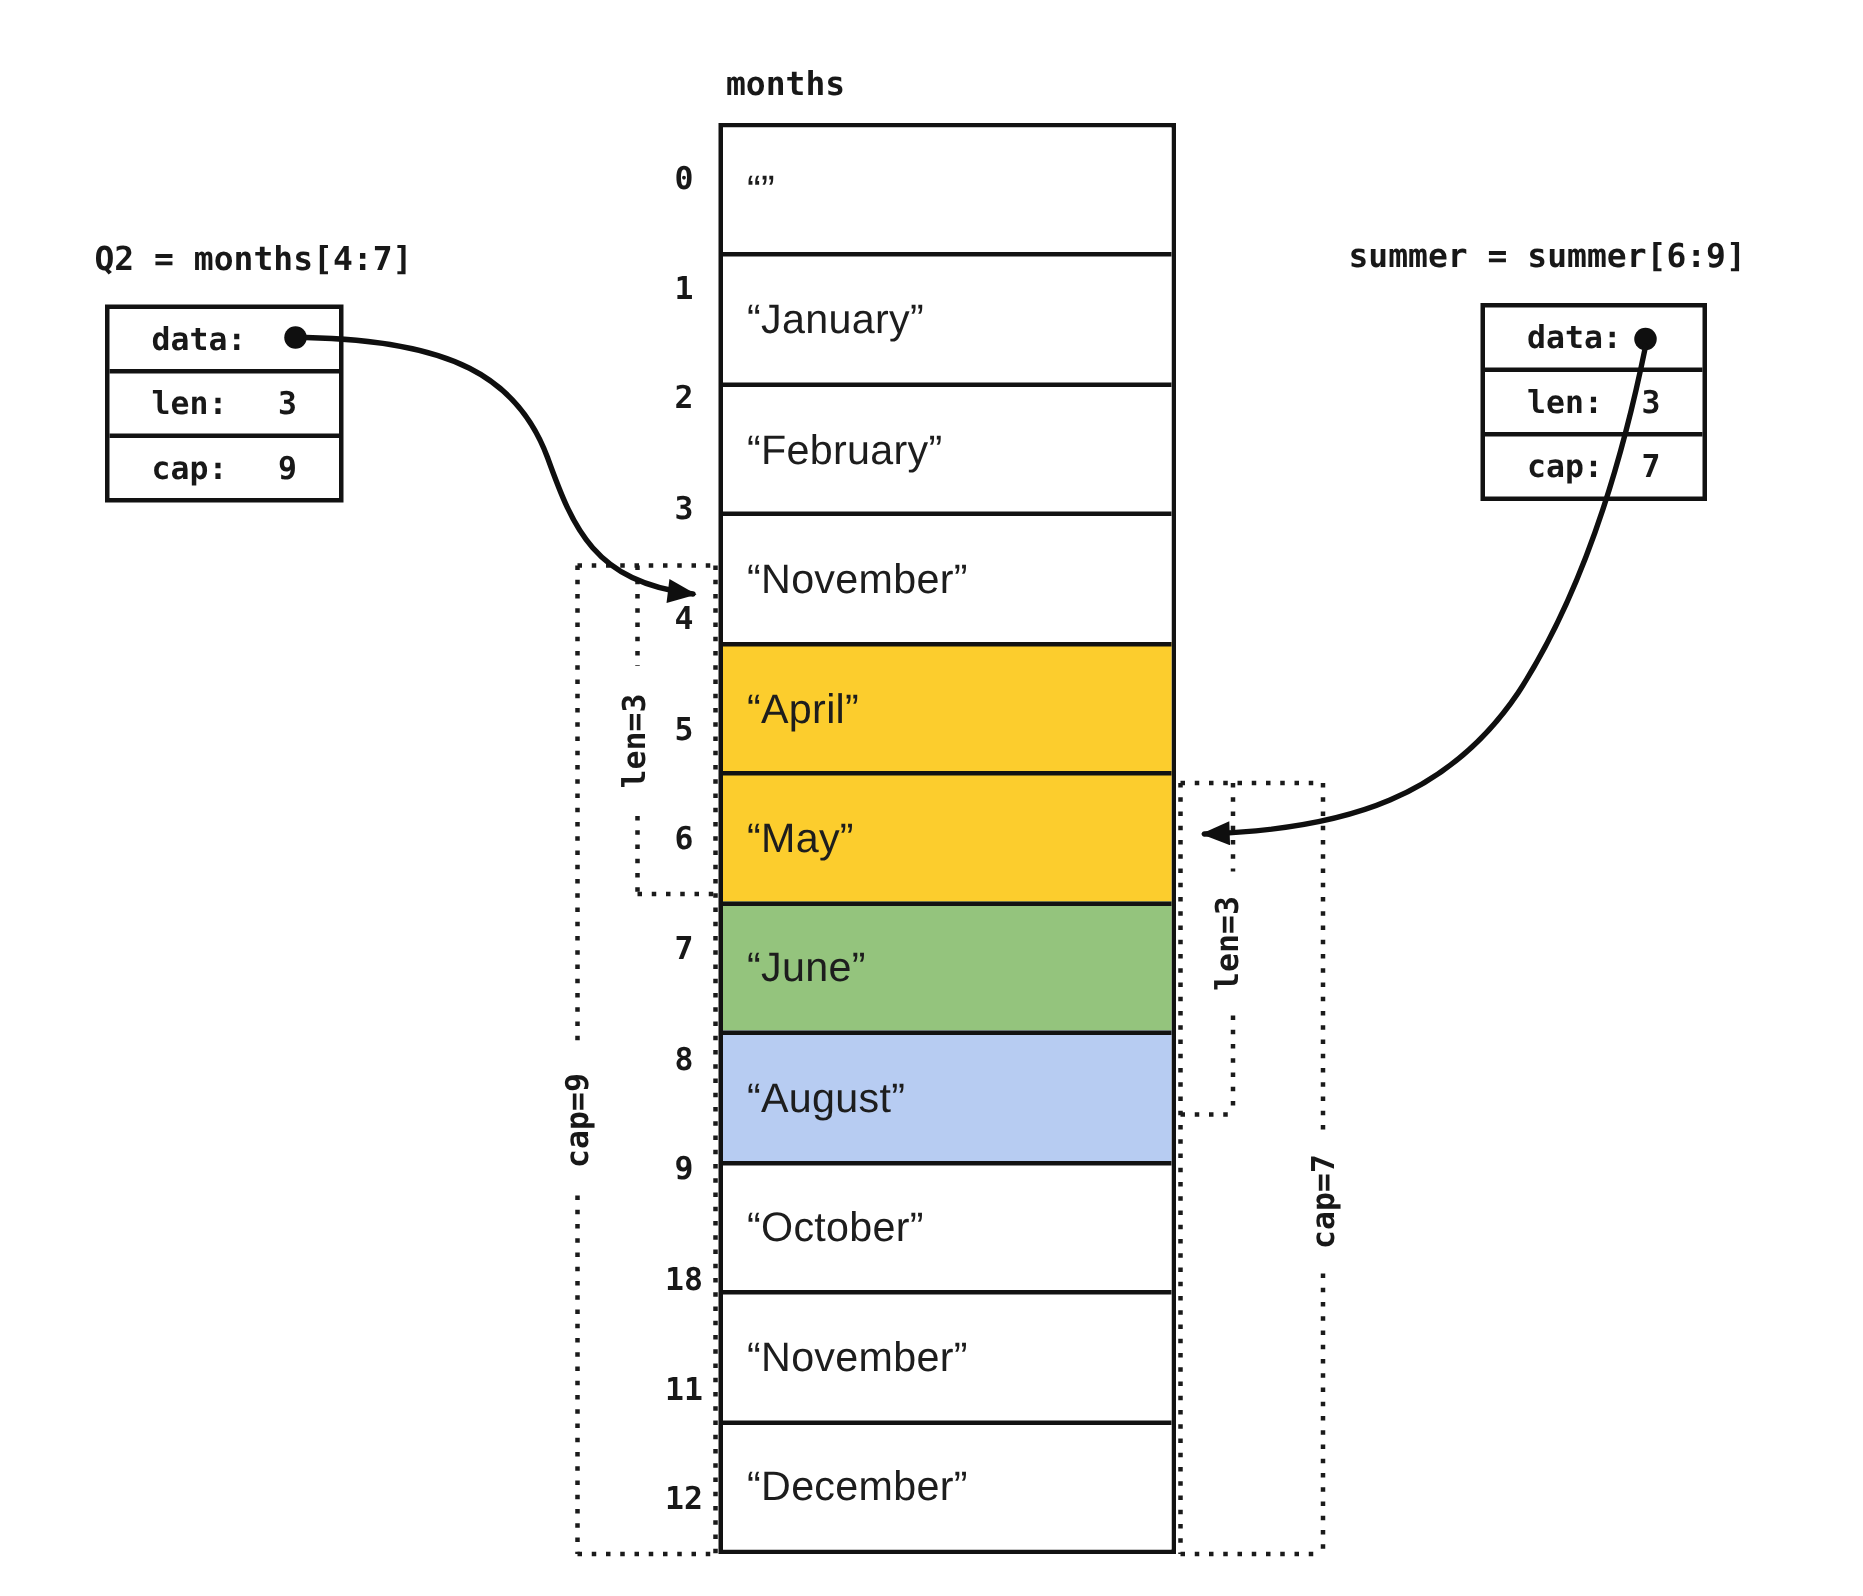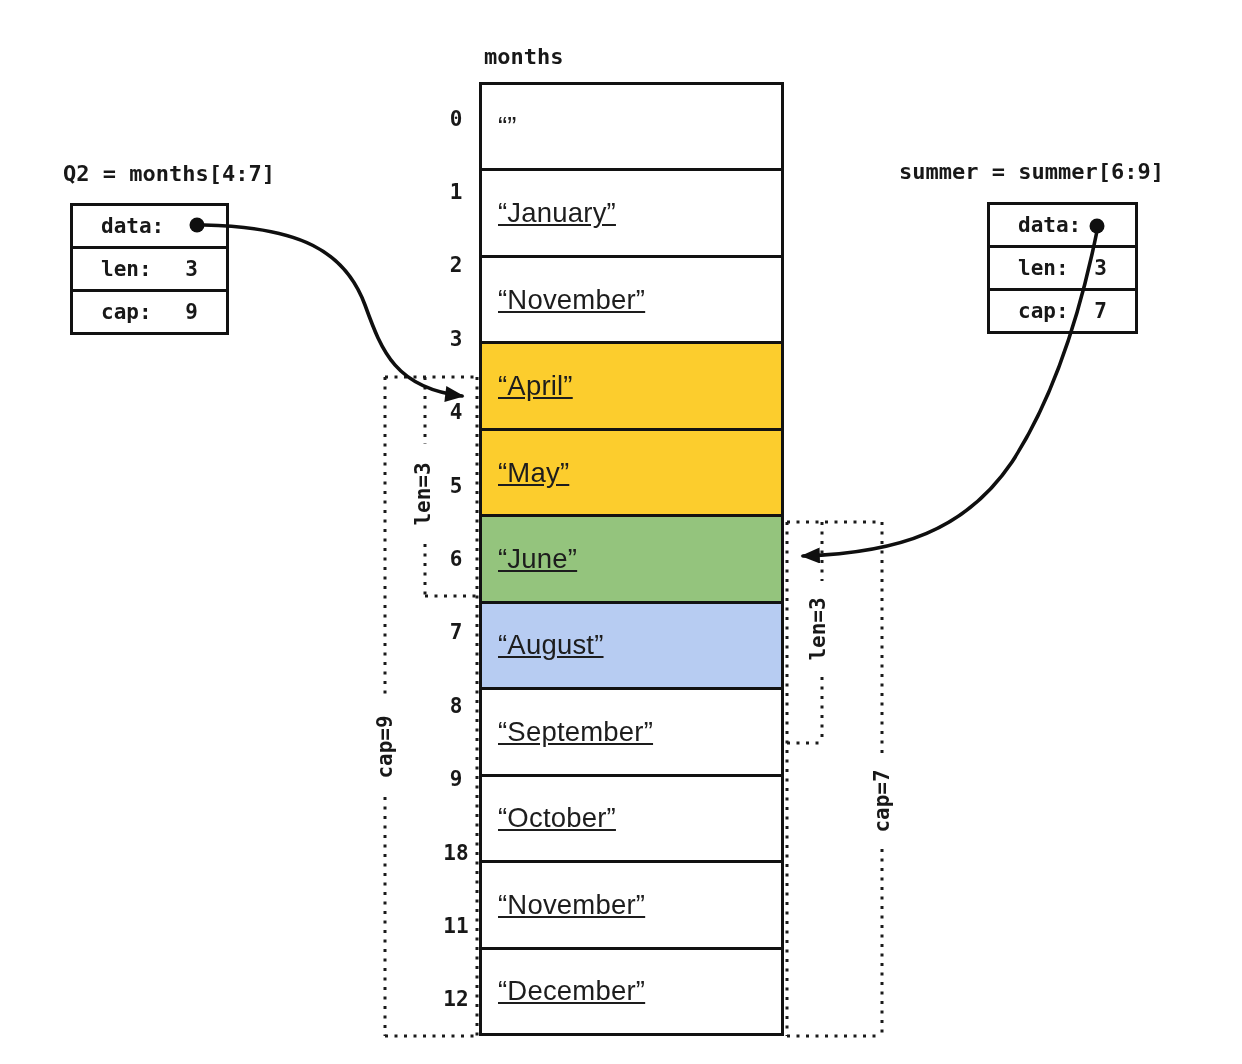--- a/index.html
+++ b/index.html
@@ -12,21 +12,21 @@
   
   #array-box{
     position:absolute;left:479px;top:82px;width:305px;height:954px;
     border:3px solid #121212;box-sizing:border-box;background:#fff;
     display:flex;flex-direction:column;
   }
   .cell{
     flex:1;display:flex;align-items:center;padding-left:16px;
     font-size:27.5px;letter-spacing:0.2px;background:#fff;
   }
-  .cell + .cell{border-top:3px solid #121212;text-decoration:underline;}
+  .cell + .cell{border-top:3px solid #121212;}
   .hl-yellow{background:var(--hl-yellow,#FCCD2D);}
   .hl-green{background:var(--hl-green,#94C47D);}
   .hl-blue{background:var(--hl-blue,#B7CCF2);}
 
   #index-col{
     position:absolute;left:421px;top:82px;width:70px;height:954px;
     display:flex;flex-direction:column;
   }
   .idx{flex:1;display:flex;align-items:center;justify-content:center;font-size:21px;}
 
@@ -81,26 +81,26 @@
     <div class="idx mono">8</div>
     <div class="idx mono">9</div>
     <div class="idx mono">18</div>
     <div class="idx mono">11</div>
     <div class="idx mono">12</div>
   </div>
 
   <div id="array-box">
     <div class="cell">“”</div>
     <div class="cell">“January”</div>
+    <div class="cell">“February”</div>
     <div class="cell">“November”</div>
     <div class="cell hl-yellow">“April”</div>
     <div class="cell hl-yellow">“May”</div>
     <div class="cell hl-green">“June”</div>
     <div class="cell hl-blue">“August”</div>
-    <div class="cell">“September”</div>
     <div class="cell">“October”</div>
     <div class="cell">“November”</div>
     <div class="cell">“December”</div>
   </div>
 
   <div id="q2-label" class="slice-label mono">Q2 = months[4:7]</div>
   <div id="q2-box" class="slice-box">
     <div class="srow mono">
       <span>data:</span>
     </div>

